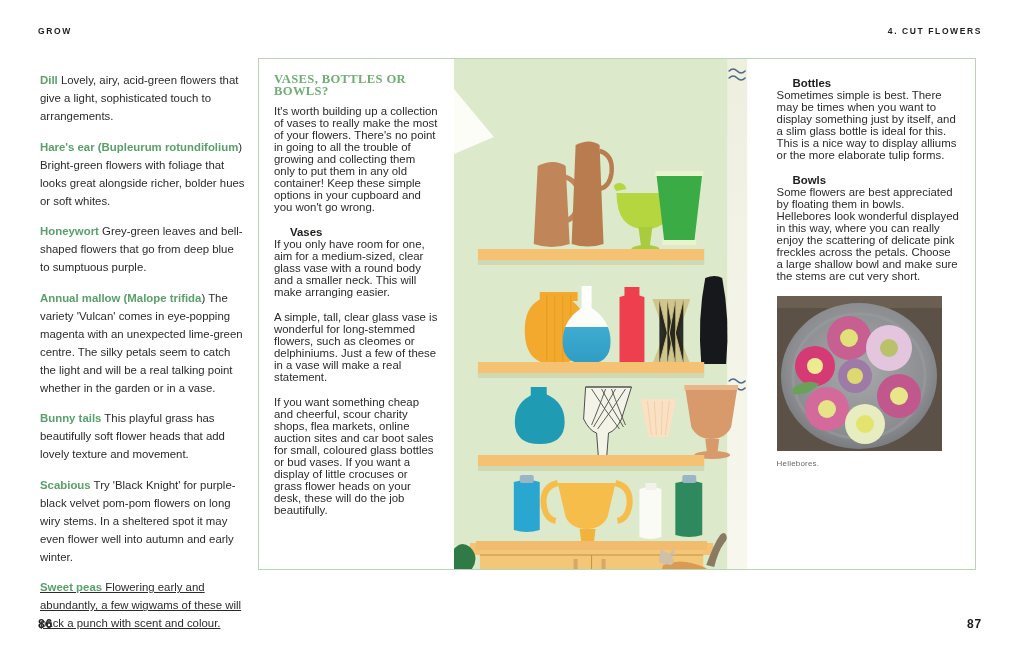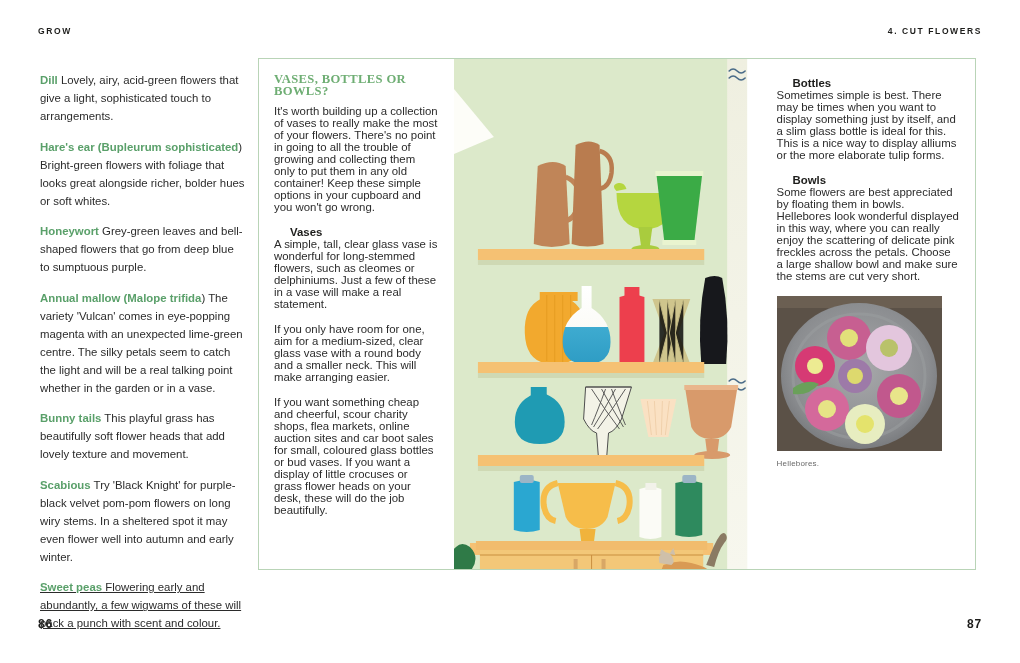--- a/index.html
+++ b/index.html
@@ -126,37 +126,37 @@
 <div class="page">
 
   <div class="runhead left">GROW</div>
   <div class="runhead right">4. CUT FLOWERS</div>
 
   <div class="folio left">86</div>
   <div class="folio right">87</div>
 
   <div class="col-left" id="leftCol">
       <p class="entry"><span class="term">Dill</span><span> Lovely, airy, acid-green flowers that give a light, sophisticated touch to arrangements.</span></p>
-      <p class="entry"><span class="term">Hare's ear (</span><span class="term latin">Bupleurum sophisticated</span><span>) Bright-green flowers with foliage that looks great alongside richer, bolder hues or soft whites.</span></p>
+      <p class="entry"><span class="term">Hare's ear (</span><span class="term latin">Bupleurum rotundifolium</span><span>) Bright-green flowers with foliage that looks great alongside richer, bolder hues or soft whites.</span></p>
       <p class="entry"><span class="term">Honeywort</span><span> Grey-green leaves and bell-shaped flowers that go from deep blue to sumptuous purple.</span></p>
       <p class="entry"><span class="term">Annual mallow (</span><span class="term latin">Malope trifida</span><span>) The variety 'Vulcan' comes in eye-popping magenta with an unexpected lime-green centre. The silky petals seem to catch the light and will be a real talking point whether in the garden or in a vase.</span></p>
       <p class="entry"><span class="term">Bunny tails</span><span> This playful grass has beautifully soft flower heads that add lovely texture and movement.</span></p>
       <p class="entry"><span class="term">Scabious</span><span> Try 'Black Knight' for purple-black velvet pom-pom flowers on long wiry stems. In a sheltered spot it may even flower well into autumn and early winter.</span></p>
       <p class="entry"><span class="term">Sweet peas</span><span> Flowering early and abundantly, a few wigwams of these will pack a punch with scent and colour.</span></p>
     </div>
 
   <div class="panel">
 
     <div class="panel-col center">
       <div class="panel-heading">VASES, BOTTLES OR BOWLS?</div>
       <p class="para">It's worth building up a collection of vases to really make the most of your flowers. There's no point in going to all the trouble of growing and collecting them only to put them in any old container! Keep these simple options in your cupboard and you won't go wrong.</p>
 
       <p class="para tight"><span class="subhead">Vases</span></p>
+      <p class="para">If you only have room for one, aim for a medium-sized, clear glass vase with a round body and a smaller neck. This will make arranging easier.</p>
       <p class="para">A simple, tall, clear glass vase is wonderful for long-stemmed flowers, such as cleomes or delphiniums. Just a few of these in a vase will make a real statement.</p>
-      <p class="para">If you only have room for one, aim for a medium-sized, clear glass vase with a round body and a smaller neck. This will make arranging easier.</p>
       <p class="para">If you want something cheap and cheerful, scour charity shops, flea markets, online auction sites and car boot sales for small, coloured glass bottles or bud vases. If you want a display of little crocuses or grass flower heads on your desk, these will do the job beautifully.</p>
     </div>
 
     <div class="illus">
       <svg viewBox="0 0 309 510" preserveAspectRatio="none" aria-hidden="true">
         <defs>
           <linearGradient id="glassBlue" x1="0" y1="0" x2="0" y2="1">
             <stop offset="0%" stop-color="#ffffff"></stop>
             <stop offset="52%" stop-color="#fbfbf7"></stop>
             <stop offset="53%" stop-color="#3eabd0"></stop>

